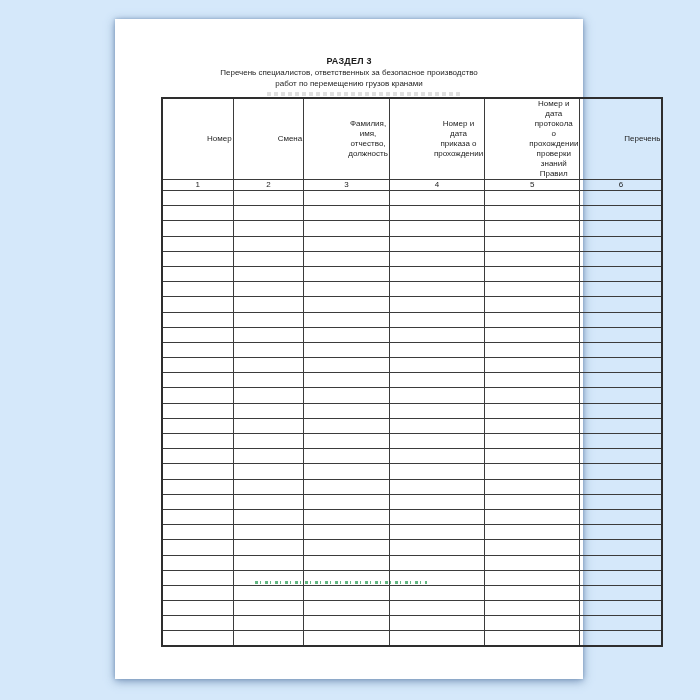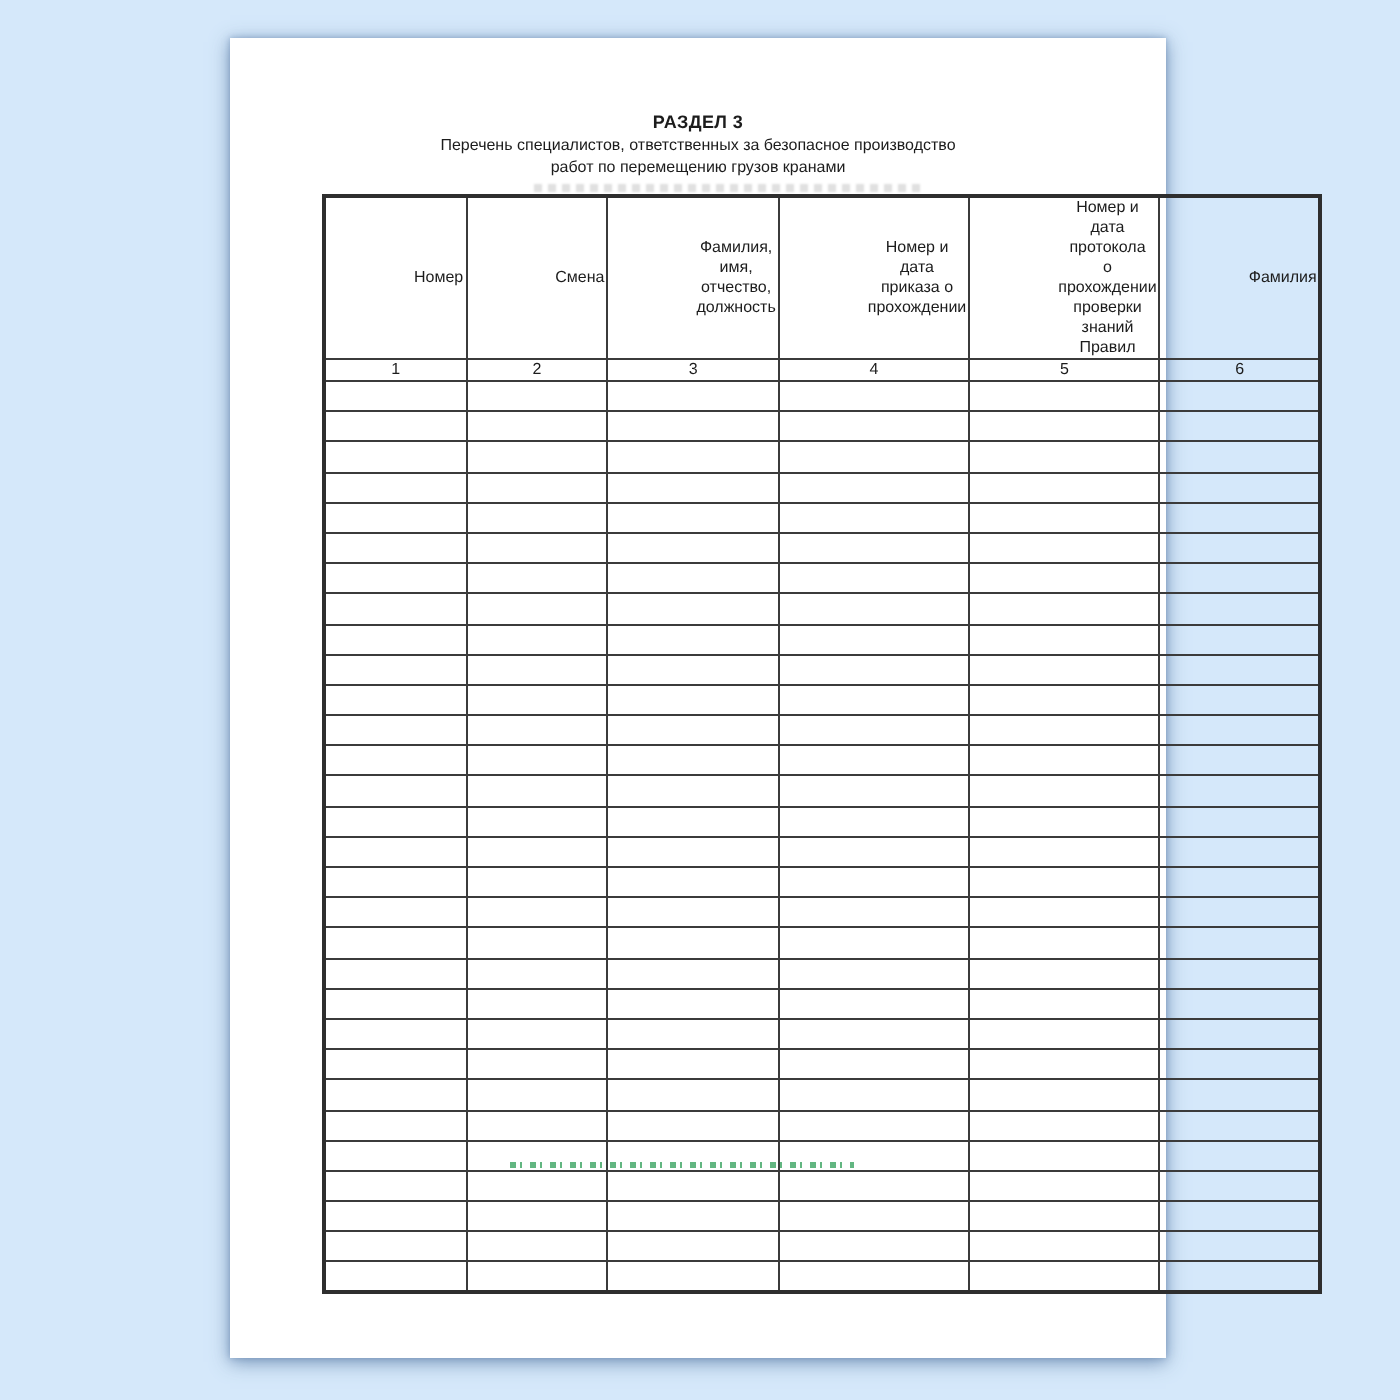--- a/index.html
+++ b/index.html
@@ -116,21 +116,21 @@
           <th>Смена</th>
           <th>Фамилия,
 имя, отчество,
 должность</th>
           <th>Номер и дата
 приказа о
 прохождении</th>
           <th>Номер и дата протокола
 о прохождении проверки
 знаний Правил</th>
-          <th>Фамилия</th>
+          <th>Перечень</th>
         </tr>
         <tr class="num-row">
           <td>1</td>
           <td>2</td>
           <td>3</td>
           <td>4</td>
           <td>5</td>
           <td>6</td>
         </tr>
       </thead>

